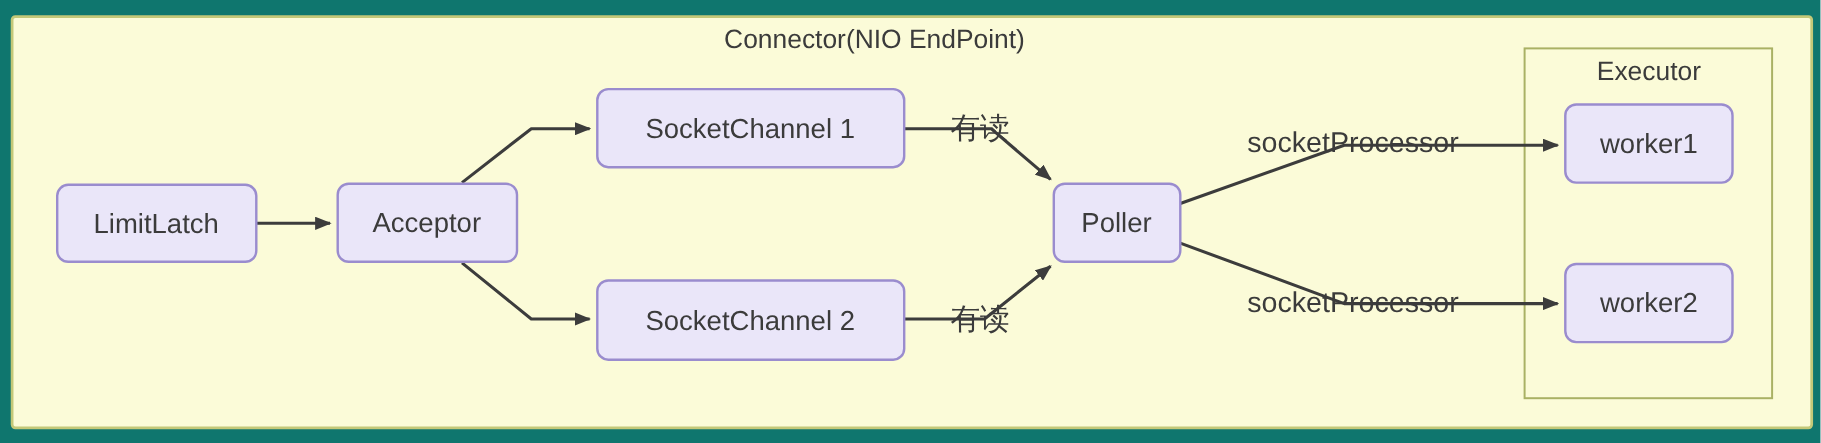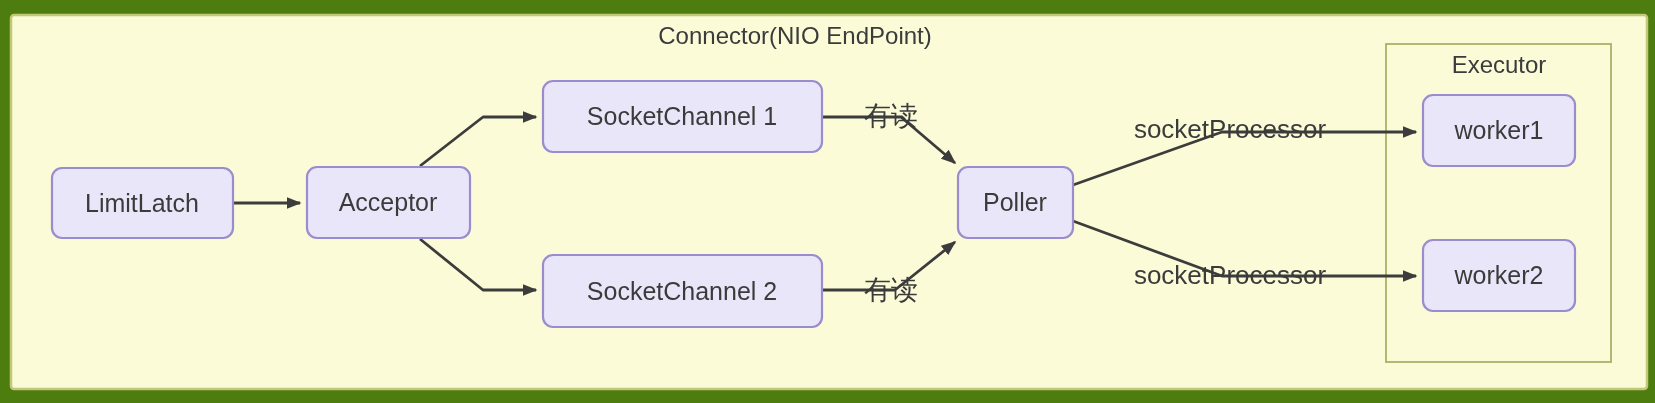--- a/index.html
+++ b/index.html
@@ -5,21 +5,21 @@
   html, body {
     margin: 0;
     padding: 0;
     background: #ffffff;
     font-family: "Liberation Sans", sans-serif;
   }
   .stage {
     position: relative;
     width: 1655px;
     height: 403px;
-    background: #4d7c0f;
+    background: #0f766e;
     overflow: hidden;
   }
   svg { display: block; }
   .outer-box {
     fill: #fbfbd8;
     stroke: #c3c878;
     stroke-width: 2.5;
   }
   .executor-box {
     fill: #fbfbd8;

